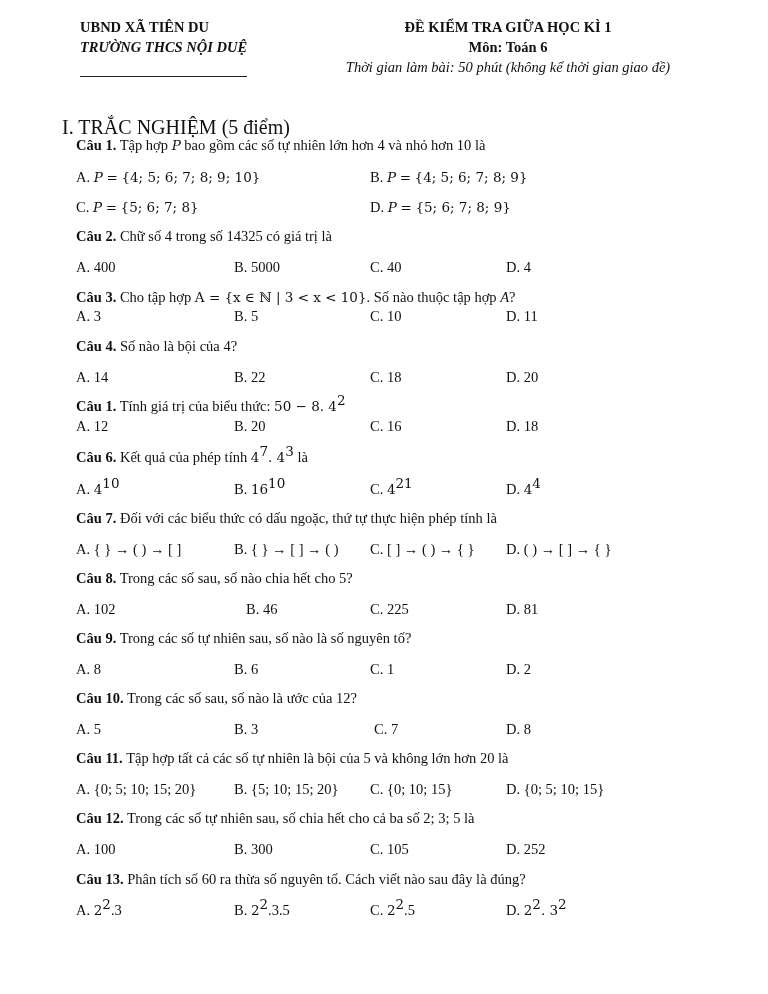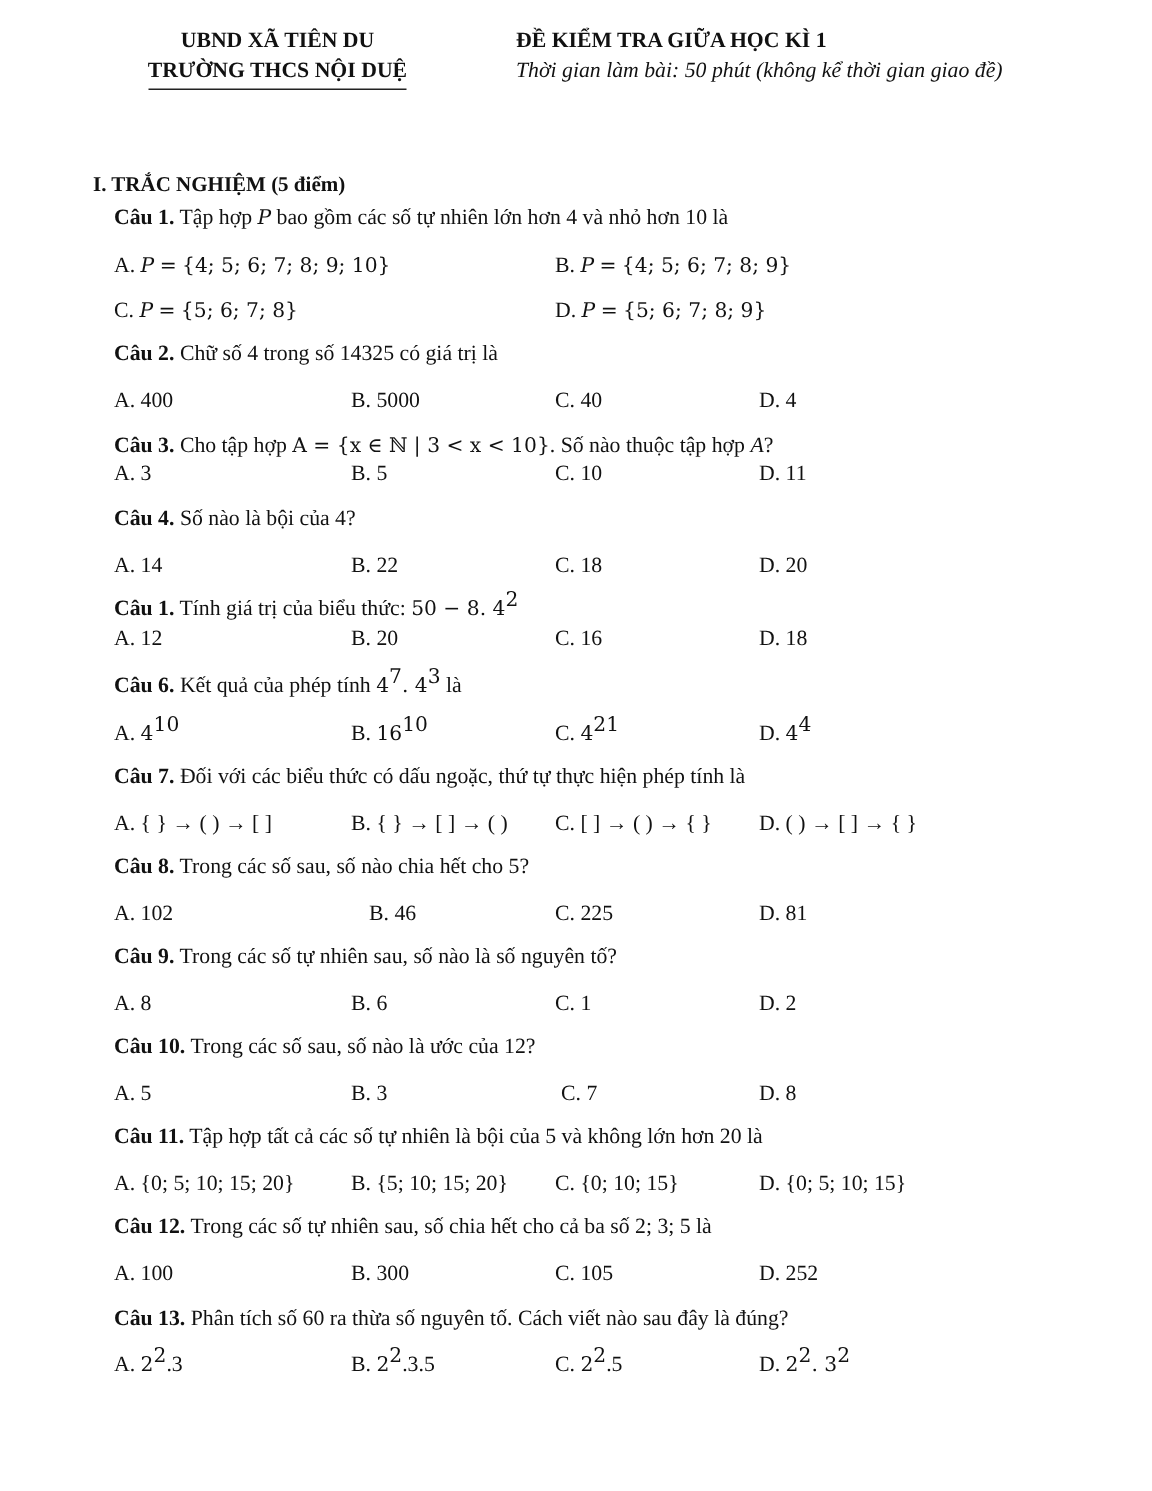--- a/index.html
+++ b/index.html
@@ -2,41 +2,42 @@
 <html><head>
 <meta charset="utf-8">
 <style>
   html, body { margin: 0; padding: 0; background: #ffffff; }
   body {
     width: 768px; height: 994px; position: relative; overflow: hidden;
     font-family: "Liberation Serif", "DejaVu Serif", serif;
     color: #111; font-size: 14.5px;
   }
   .abs { position: absolute; white-space: nowrap; }
-  .hdr-left { left: 80px; top: 17px; width: 210px; text-align: center; font-weight: bold; font-size: 14.5px; line-height: 20px; }
-  .hdr-left .line2 { display: inline-block; border-bottom: 1.2px solid #222; padding-bottom: 2px; }
-  .hdr-right { left: 344px; top: 17px; width: 360px; font-weight: bold; font-size: 14.5px; line-height: 20px; }
+  .hdr-left { left: 80px; top: 17px; width: 210px; font-weight: bold; font-size: 14.5px; line-height: 20px; }
+  .hdr-left .line2 { display: inline-block; border-bottom: 1.2px solid #222; padding-bottom: 19px; font-style: italic; }
+  .hdr-right { left: 328px; top: 17px; width: 360px; text-align: center; font-weight: bold; font-size: 14.5px; line-height: 20px; }
   .hdr-right .time { font-weight: normal; font-style: italic; }
-  .section { left: 62px; top: 116px; font-weight: bold; font-size: 14px; }
+  .section { left: 62px; top: 116px; font-weight: normal; font-size: 20px; }
   .q { left: 76px; font-size: 14.5px; }
   .q b { font-weight: bold; }
   .opt { font-size: 14.5px; }
   .math { font-family: "DejaVu Serif", serif; font-size: 13.5px; }
   .mi { font-family: "DejaVu Serif", serif; font-style: italic; font-size: 13.5px; }
   sup { font-size: 9.5px; vertical-align: 6px; line-height: 0; }
 </style>
 </head>
 <body>
 
 <div class="abs hdr-left">
   <div>UBND XÃ TIÊN DU</div>
   <div><span class="line2">TRƯỜNG THCS NỘI DUỆ</span></div>
 </div>
 <div class="abs hdr-right">
   <div>ĐỀ KIỂM TRA GIỮA HỌC KÌ 1</div>
+  <div>Môn: Toán 6</div>
   <div class="time">Thời gian làm bài: 50 phút (không kể thời gian giao đề)</div>
 </div>
 
 <div class="abs section">I. TRẮC NGHIỆM (5 điểm)</div>
 
 <div class="abs q" style="top:137px">
   <b>Câu 1.</b>
   <span>Tập hợp </span><span class="mi">P</span><span> bao gồm các số tự nhiên lớn hơn 4 và nhỏ hơn 10 là</span>
 </div>
 <div class="abs opt" style="left:76px; top:169px"><span>A.</span> <span class="mi">P</span> <span class="math">=</span> <span class="math">{4; 5; 6; 7; 8; 9; 10}</span></div>

